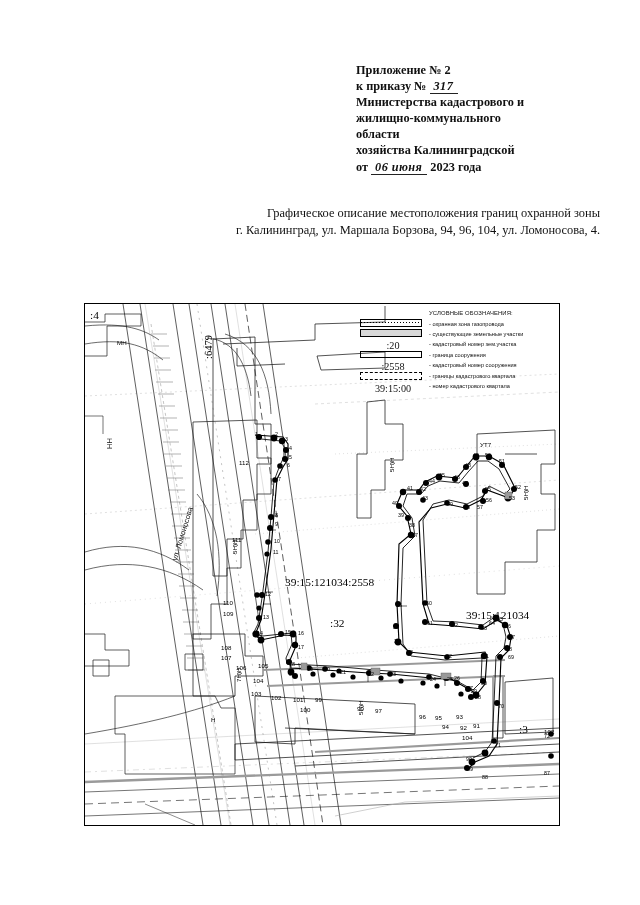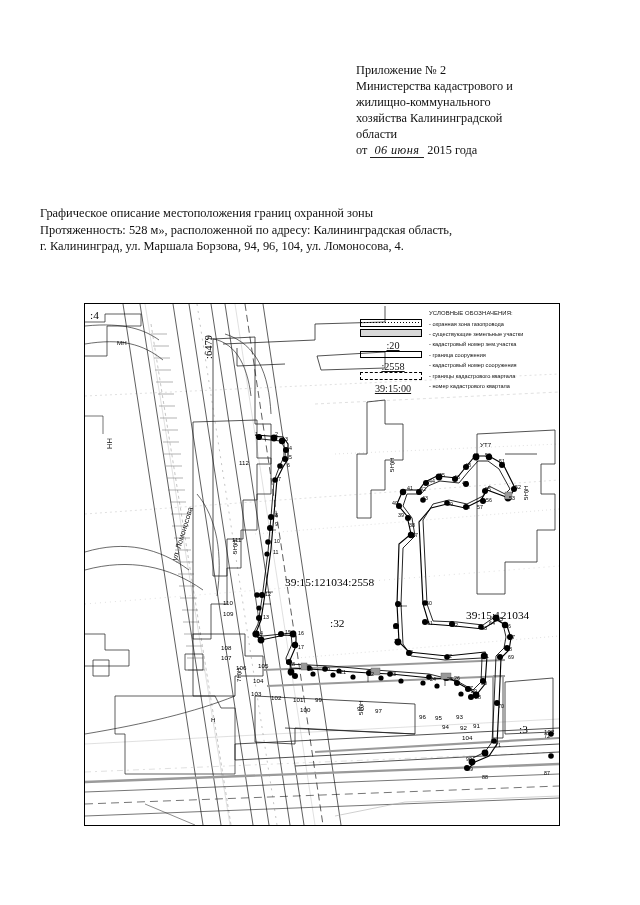--- a/index.html
+++ b/index.html
@@ -6,43 +6,43 @@
   html,body{margin:0;padding:0;background:#ffffff;}
   body{
     width:640px;height:905px;position:relative;overflow:hidden;
     font-family:"Liberation Serif", serif;
     color:#111;
   }
   .page{position:absolute;inset:0;background:#fff;}
 
   
   .hdr{position:absolute;left:356px;top:62px;width:260px;
-       font-family:"Liberation Serif", serif;font-size:12.3px;line-height:16.1px;}
+       font-family:"Liberation Serif", serif;font-size:12.3px;line-height:16.1px;font-weight:bold;}
   .hdr .ln{white-space:nowrap;}
   .hand{font-family:"Liberation Serif", serif;font-style:italic;
         border-bottom:1px solid #222;padding:0 5px 0 4px;letter-spacing:.4px;}
 
   
-  .title{position:absolute;left:40px;top:205px;width:560px;text-align:left;
+  .title{position:absolute;left:40px;top:205px;width:560px;text-align:right;
          font-size:12.4px;line-height:16.6px;}
   .title div{white-space:nowrap;}
 
   
   .map{position:absolute;left:84px;top:303px;width:474px;height:521px;
        border:1px solid #000;background:#fff;overflow:hidden;}
   .mapsvg{position:absolute;left:0;top:0;width:474px;height:521px;}
 
   
   .legend{position:absolute;left:344px;top:6px;width:130px;}
   .legend .ttl{font-family:"Liberation Sans",sans-serif;font-size:5.9px;
                letter-spacing:.1px;color:#111;margin-bottom:2.6px;}
   .legend ul{list-style:none;margin:0;padding:0;}
   .legend li{font-family:"Liberation Sans",sans-serif;font-size:5.6px;
              line-height:10.4px;color:#111;white-space:nowrap;}
-  .legsym{position:absolute;left:275px;top:15px;width:66px;text-decoration:underline;}
+  .legsym{position:absolute;left:275px;top:15px;width:66px;}
   .symrow{height:10.4px;position:relative;}
   .box{width:62px;height:7.5px;box-sizing:border-box;border:1px solid #000;}
   .box.dotted{border-style:solid;background:
      repeating-linear-gradient(to right,#000 0 1px,transparent 1px 3px) center/100% 1px no-repeat;}
   .box.grey{background:#d8d8d8;}
   .box.dash{border:1px dashed #000;background:#fff;}
   .symtxt{font-family:"Liberation Serif",serif;font-size:10.2px;text-align:center;
           width:66px;line-height:11px;}
 
   
@@ -51,32 +51,34 @@
   .cad{position:absolute;font-family:"Liberation Serif",serif;font-size:11.4px;color:#000;white-space:nowrap;}
   .bld{position:absolute;font-family:"Liberation Sans",sans-serif;font-size:6.2px;color:#000;white-space:nowrap;}
 </style>
 </head>
 <body>
 
 <div class="page">
 
   <div class="hdr">
     <div class="ln">Приложение № 2</div>
+    <div class="ln">
+      <span>к приказу № </span><span class="hand">317</span>
+    </div>
     <div class="ln">Министерства кадастрового и</div>
     <div class="ln">жилищно-коммунального</div>
+    <div class="ln">области</div>
     <div class="ln">хозяйства Калининградской</div>
-    <div class="ln">области</div>
     <div class="ln">
-      <span>от </span><span class="hand">06 июня</span><span> 2015 года</span>
+      <span>от </span><span class="hand">06 июня</span><span> 2023 года</span>
     </div>
   </div>
 
   <div class="title">
     <div>Графическое описание местоположения границ охранной зоны</div>
-    <div>Протяженность: 528 м», расположенной по адресу: Калининградская область,</div>
     <div>г. Калининград, ул. Маршала Борзова, 94, 96, 104, ул. Ломоносова, 4.</div>
   </div>
 
   <div class="map">
 
     <svg class="mapsvg" viewBox="0 0 474 521">
       <defs>
         <pattern id="hatch" width="4" height="4" patternUnits="userSpaceOnUse" patternTransform="rotate(15)">
           <line x1="0" y1="0" x2="0" y2="4" stroke="#777" stroke-width=".5"></line>
         </pattern>

